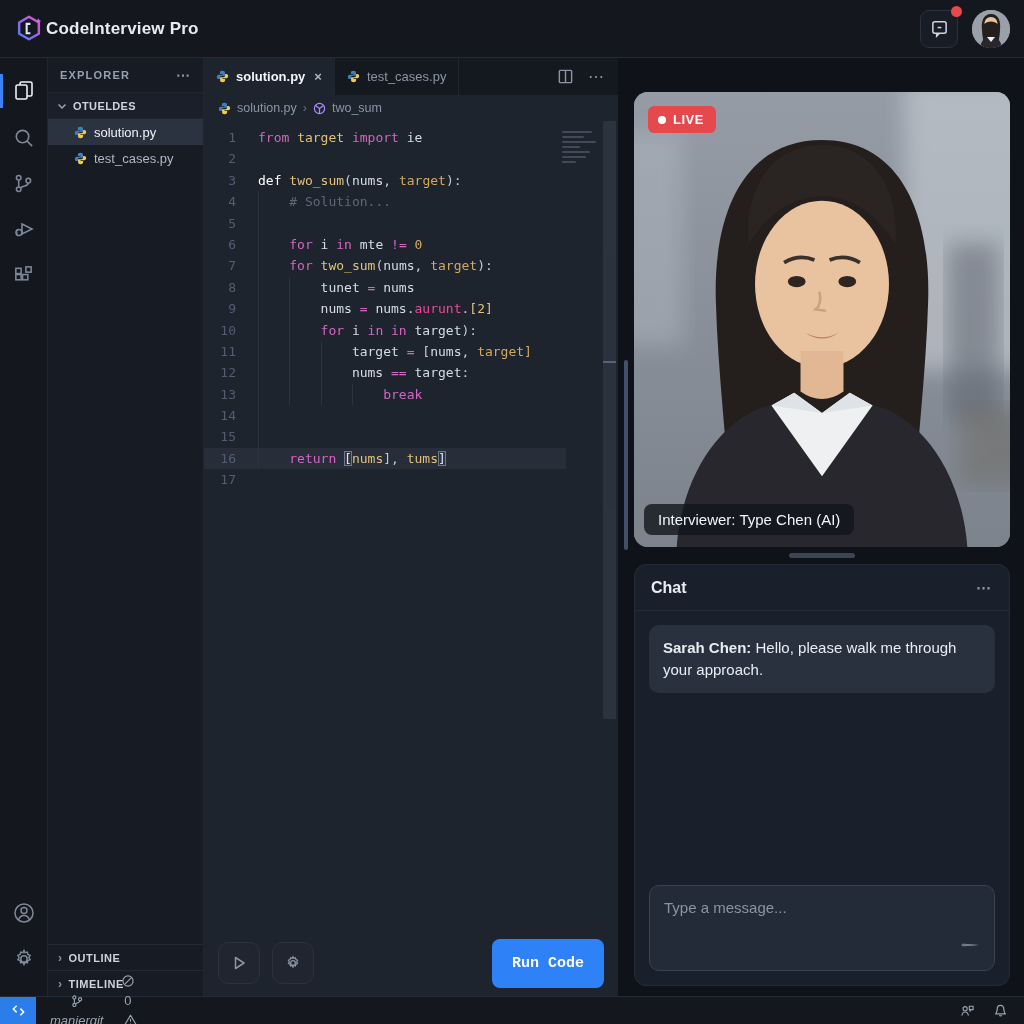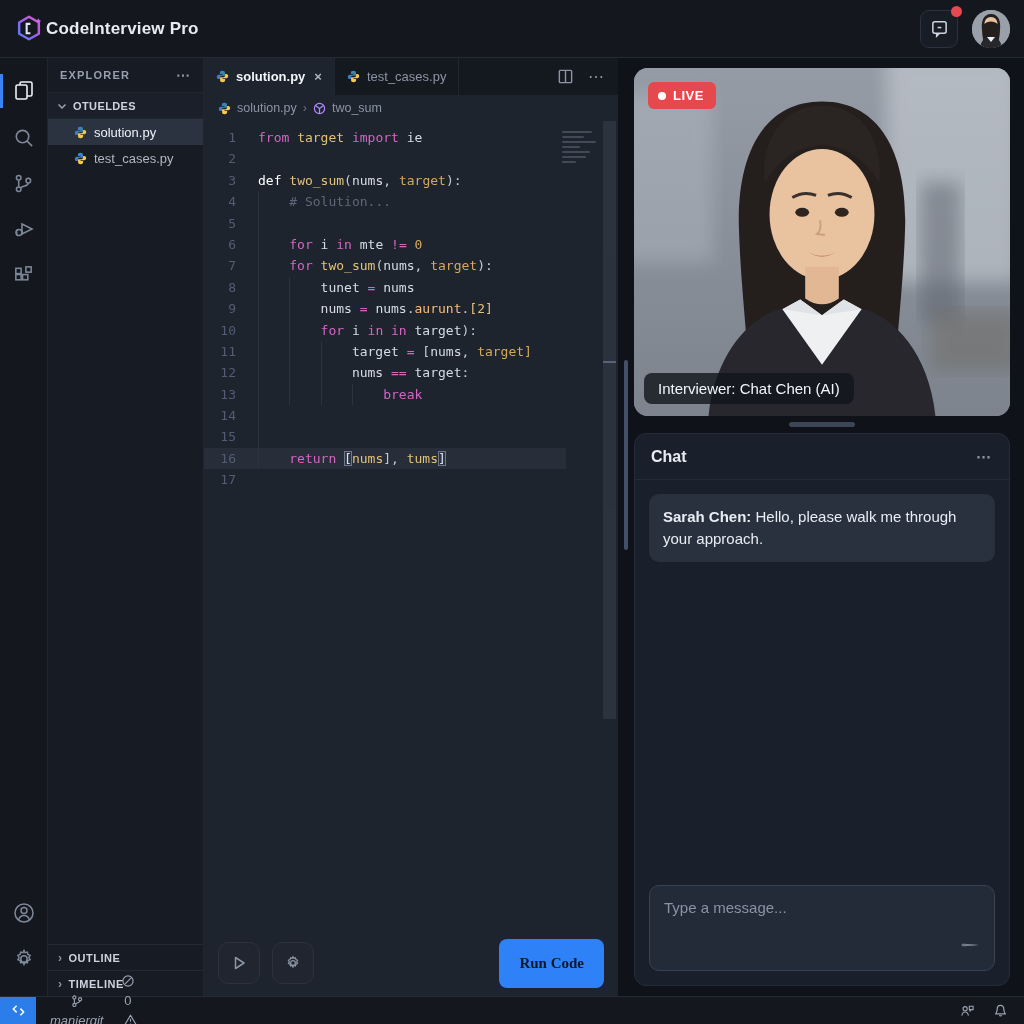--- a/index.html
+++ b/index.html
@@ -67,50 +67,50 @@
   .code-area { flex:1; position:relative; overflow:hidden; padding-top:6px;
     font-family:"DejaVu Sans Mono", monospace; font-size:13px; }
   .code-line { display:flex; height:21.4px; line-height:21.4px; white-space:pre; }
   .code-line.current { background:linear-gradient(to right,#272e3a calc(100% - 52px),
     rgba(0,0,0,0) calc(100% - 52px)); }
   .ln { width:32px; flex:none; text-align:right; color:#525d73; }
   .lc { padding-left:22px; }
   .ind { display:inline-block; width:4ch; height:100%; box-shadow:inset 1px 0 0 #2b3341;
     vertical-align:top; }
   .tok-kw { color:#d565c2; } .tok-cy { color:#ffffff; } .tok-fn { color:#e2c178; }
-  .tok-id { color:#d6dce6; } .tok-or { color:#d4a95e; } .tok-gr { color:#fdba74; }
+  .tok-id { color:#d6dce6; } .tok-or { color:#d4a95e; } .tok-gr { color:#ec4899; }
   .tok-cm { color:#5d6878; } .tok-pu { color:#c3cad6; }
   .tok-bm { color:#dde4ee; background:#2d3542; box-shadow:0 0 0 1px #6b7890 inset; }
 
   .minimap { position:absolute; top:10px; right:20px; width:36px; opacity:.65; }
   .minimap i { display:block; height:2px; background:#7c8798; margin-bottom:3px;
     border-radius:1px; opacity:.6; }
   .v-scroll { position:absolute; top:0; right:2px; width:13px; height:598px;
     background:#39404d; opacity:.5; }
   .v-scroll::after { content:""; position:absolute; left:0; right:0; top:240px; height:2px;
     background:#93a2c0; }
 
   .editor-footer { height:66px; flex:none; display:flex; align-items:center; gap:12px;
     padding:0 14px; }
   .sq-btn { width:42px; height:42px; border:1px solid #2b323e; border-radius:10px;
     background:#20252f; display:flex; align-items:center; justify-content:center;
     color:#8b95a5; cursor:pointer; }
-  .run-btn { margin-left:auto; background:var(--accent,#2f81f7); color:#0f172a; border:none;
-    font-family:Liberation Serif, serif; font-size:15px; font-weight:700; padding:16px 20px;
+  .run-btn { margin-left:auto; background:var(--accent,#2f81f7); color:#ffffff; border:none;
+    font-family:Liberation Mono, monospace; font-size:15px; font-weight:700; padding:16px 20px;
     border-radius:8px; cursor:pointer; }
 
   .panel-divider { width:16px; flex:none; position:relative; }
   .divider-handle { position:absolute; left:6px; top:302px; width:4px; height:190px;
     background:#43506a; border-radius:2px; }
 
   
   .rightpanel { flex:1; display:flex; flex-direction:column; padding:10px 14px 10px 0;
     min-width:0; }
-  .video-card { height:348px; flex:none; border-radius:14px; overflow:hidden;
-    position:relative; background:#858c96; }
+  .video-card { height:455px; flex:none; border-radius:14px; overflow:hidden;
+    position:relative; background:#858c96;margin-top:24px; }
   .video-card svg { display:block; width:100%; height:100%; }
   .live-badge { position:absolute; top:14px; left:14px; background:var(--live,#e5484d);
     color:#fff; font-size:13px; font-weight:700; letter-spacing:.5px; padding:6px 12px 6px 10px;
     border-radius:6px; display:flex; align-items:center; gap:7px; }
   .live-dot { width:8px; height:8px; border-radius:50%; background:#fff; }
   .caption { position:absolute; left:10px; bottom:12px; background:rgba(18,21,28,.8);
     color:#f2f5f9; font-size:15px; padding:7px 14px; border-radius:8px; }
   .drag-pill { width:66px; height:5px; border-radius:3px; background:#3c4554;
     margin:6px auto; flex:none; }
 
@@ -398,21 +398,21 @@
           <path d="M176 190 q14 8 28 0 q-14 10 -28 0 Z" fill="#c27b6d"></path>
           <path d="M173 205 h34 v32 q-17 12 -34 0 Z" fill="#e2b894"></path>
           <path d="M75 360 C80 296 116 254 152 247 L190 272 L228 247 C264 254 300 296 305 360 Z" fill="#27272d"></path>
           <path d="M150 248 L190 304 L230 248 L212 238 L190 254 L168 238 Z" fill="#eef0f2"></path>
           <path d="M168 238 L190 254 L150 248 Z M212 238 L190 254 L230 248 Z" fill="#dfe2e6"></path>
         </svg>
         <div class="live-badge">
           <span class="live-dot"></span>
           <span>LIVE</span>
         </div>
-        <div class="caption">Interviewer: Chat Chen (AI)</div>
+        <div class="caption">Interviewer: Type Chen (AI)</div>
       </div>
       <div class="drag-pill"></div>
 
       <div class="chat-card">
         <div class="chat-header">
           <span>Chat</span>
           <span class="chat-ellipsis">⋯</span>
         </div>
         <div class="chat-messages" id="chat-messages">
             <div class="msg"><b>Sarah Chen:</b> Hello, please walk me through your approach.</div>

